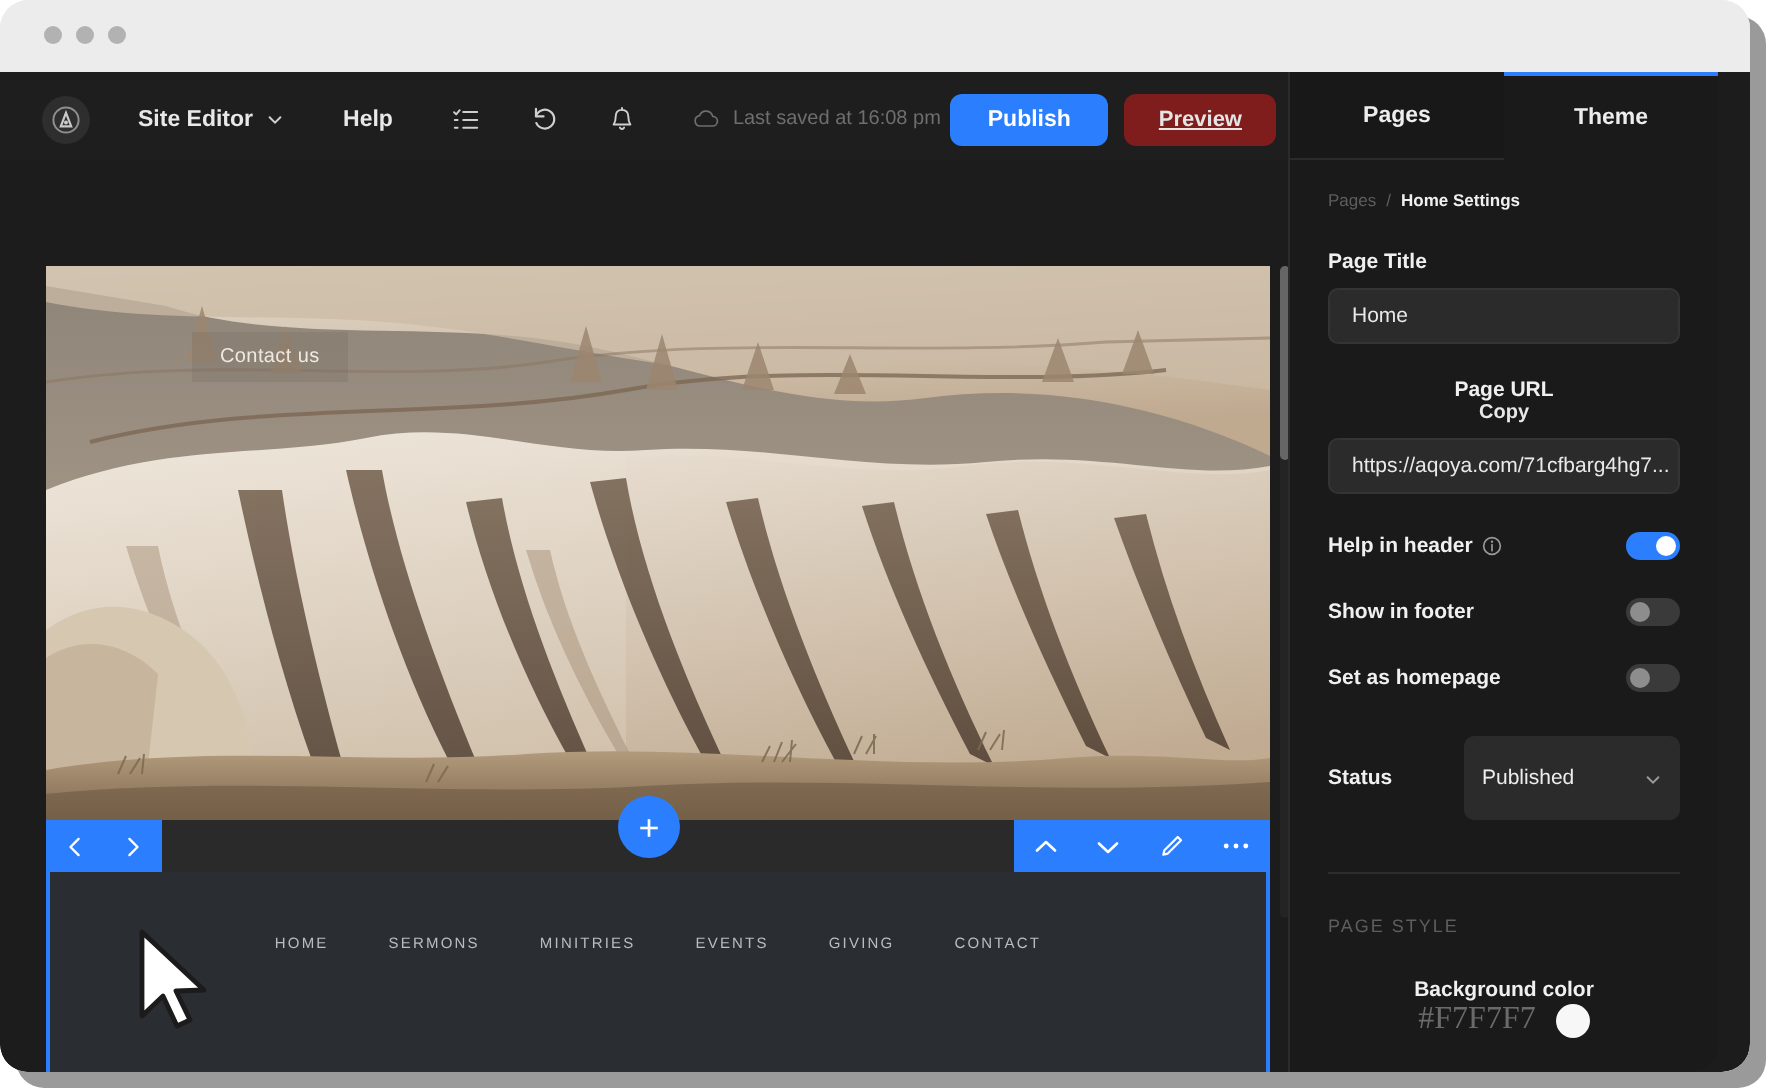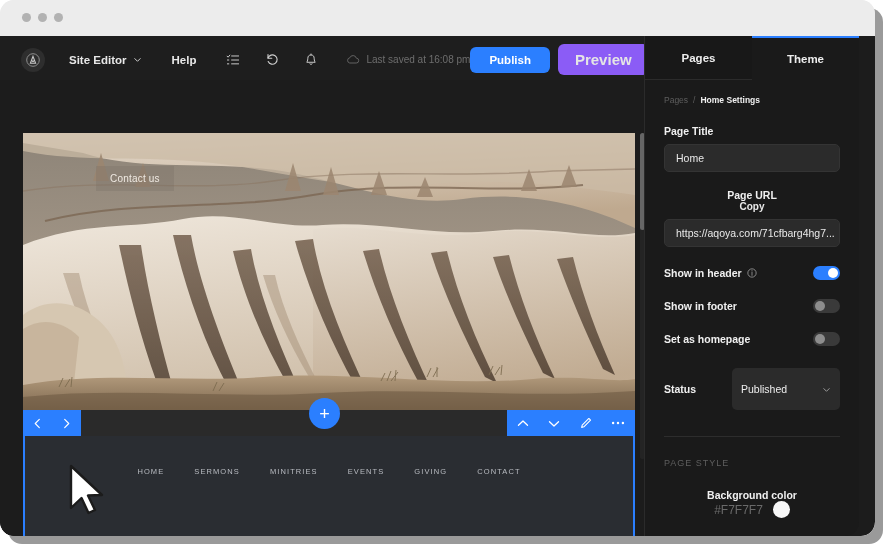--- a/index.html
+++ b/index.html
@@ -97,24 +97,24 @@
     margin-left: auto; margin-right: 22px;
     display: flex; align-items: center; gap: 8px;
   }
   #publish-button {
     background: #2b7fff; color: #fff;
     font-size: 11.5px; font-weight: bold;
     padding: 7px 19px; border-radius: 6px; border: none;
     font-family: inherit; cursor: pointer;
   }
   #preview-button {
-    background: #8b5cf6; color: #e5e5e5;
-    font-size: 15px; font-weight: bold;
+    background: #7f1d1d; color: #e5e5e5;
+    font-size: 11px; font-weight: bold;
     padding: 7px 17px; border-radius: 6px; border: none;
-    font-family: inherit; cursor: pointer;
+    font-family: inherit; cursor: pointer; text-decoration: underline;
   }
 
   
   #canvas-area {
     position: absolute; left: 0; top: 44px;
     width: 660px; height: 456px;
     background: #1c1c1c;
     overflow: hidden;
   }
   #page-frame {
@@ -306,21 +306,21 @@
   #page-style-heading {
     color: #5e5e5e; font-size: 9px; letter-spacing: 1px;
     margin-top: 21px;
   }
   #bg-color-row {
     display: flex; align-items: center; justify-content: space-between;
     margin-top: 21px;
     flex-direction: column;
   }
   #bg-color-right { display: flex; align-items: center; gap: 10px; }
-  #bg-color-value { color: #6a6a6a; font-size: 12px; }
+  #bg-color-value { color: #6a6a6a; font-size: 16px; font-family: Liberation Serif, serif; }
   #bg-color-swatch {
     width: 17px; height: 17px; border-radius: 50%;
     background: #F7F7F7; cursor: pointer; flex: none;
   }
   #panel-divider-2 { height: 1px; background: #2d2d2d; margin-top: 18px; }
 </style>
 </head>
 <body>
 
 <div id="window-shadow"></div>
@@ -571,21 +571,21 @@
         <div id="page-url-group">
           <div class="field-row">
             <span class="field-label">Page URL</span>
             <button id="copy-url-button">Copy</button>
           </div>
           <div class="text-input">https://aqoya.com/71cfbarg4hg7...</div>
         </div>
 
         <div class="toggle-row">
           <span class="toggle-label-wrap">
-            <span class="field-label">Show in header</span>
+            <span class="field-label">Help in header</span>
             <svg width="10" height="10" viewBox="0 0 12 12">
               <circle cx="6" cy="6" r="5" fill="none" stroke="#9a9a9a" stroke-width="1"></circle>
               <circle cx="6" cy="3.4" r="0.7" fill="#9a9a9a"></circle>
               <line x1="6" y1="5.2" x2="6" y2="8.8" stroke="#9a9a9a" stroke-width="1" stroke-linecap="round"></line>
             </svg>
           </span>
           <span class="switch on">
               <span class="knob"></span>
             </span>
         </div>

